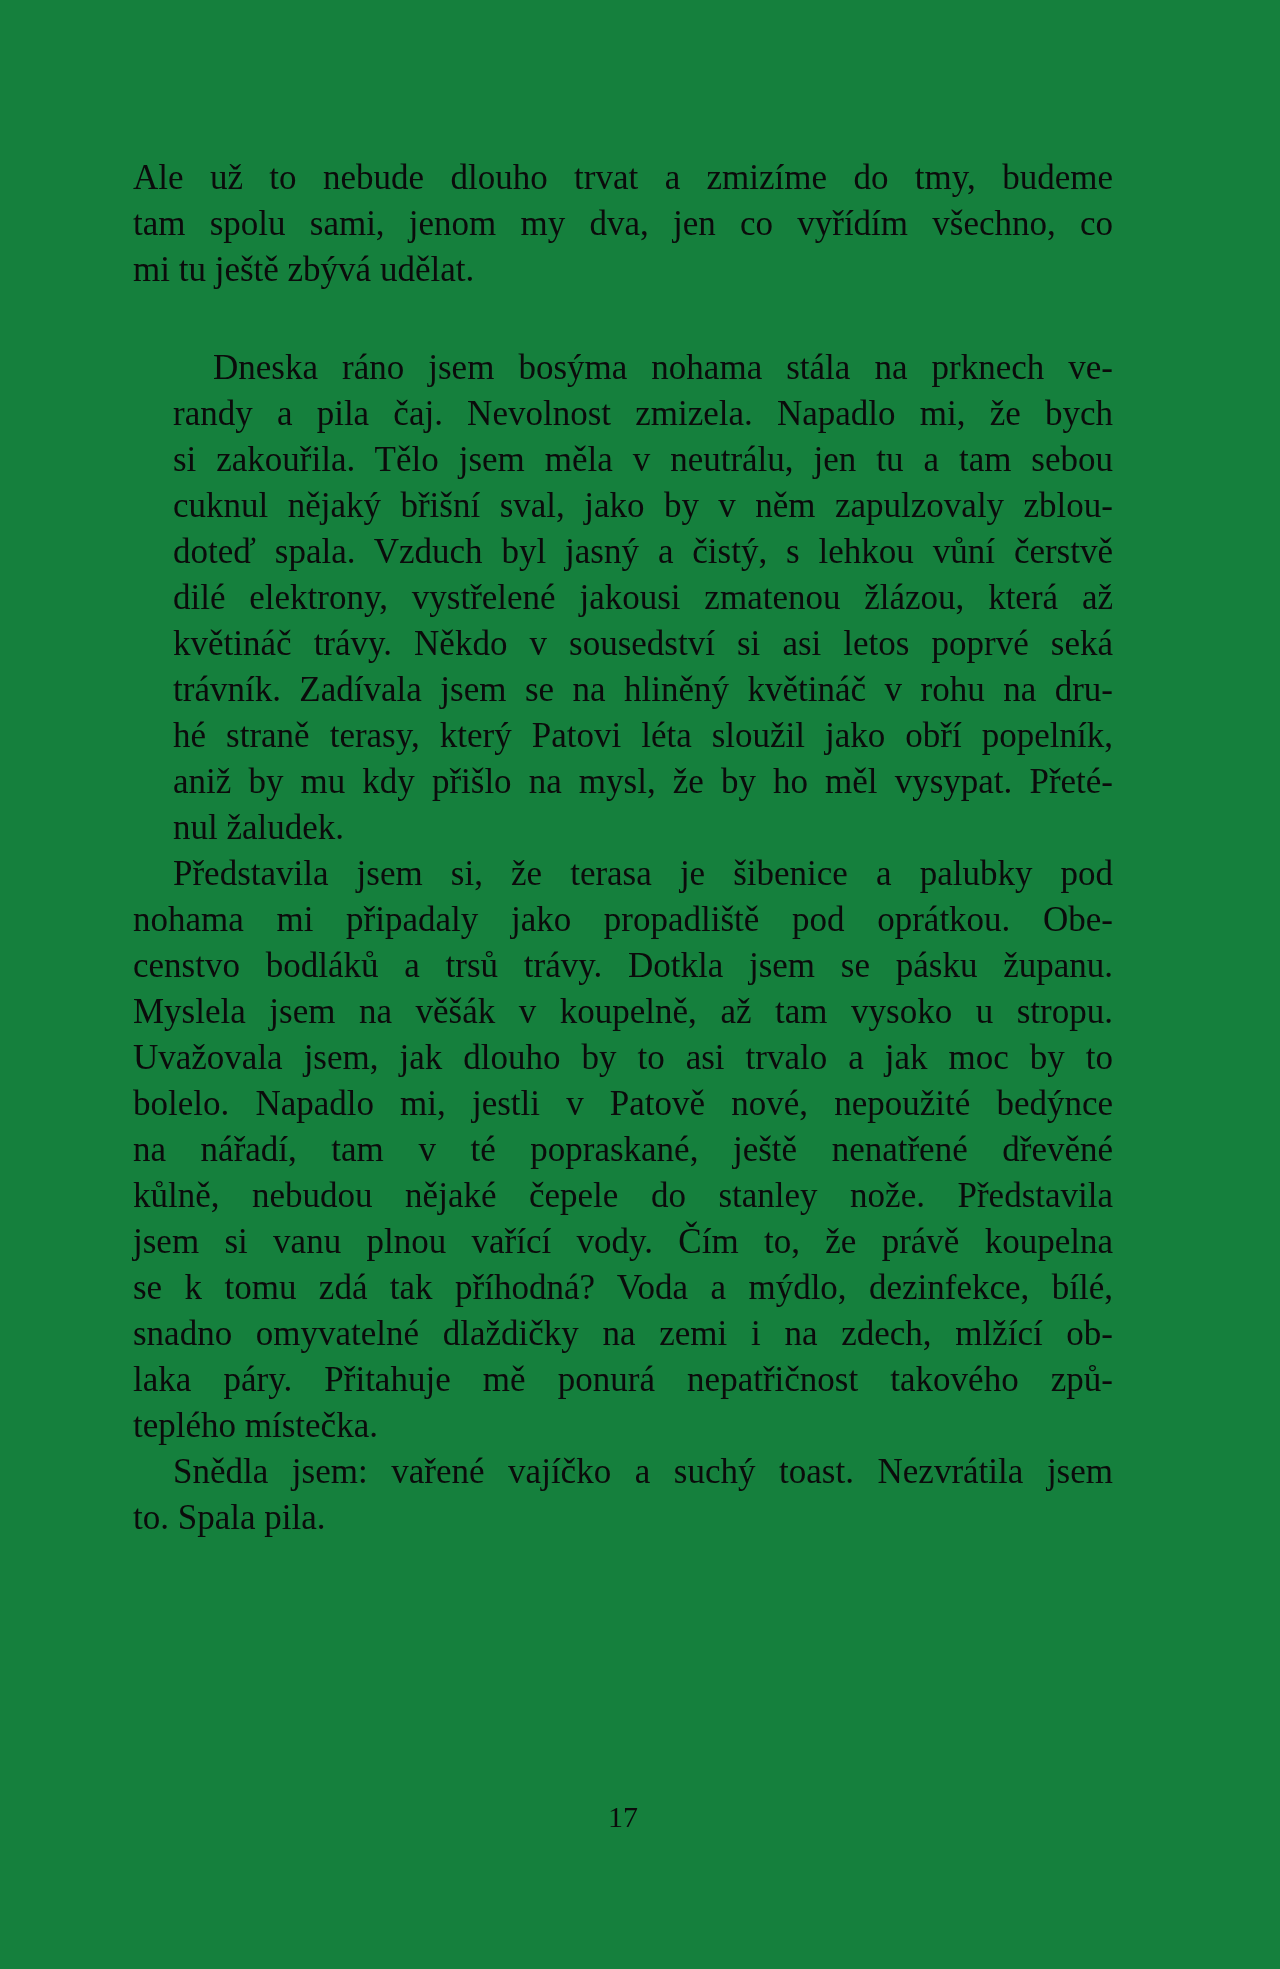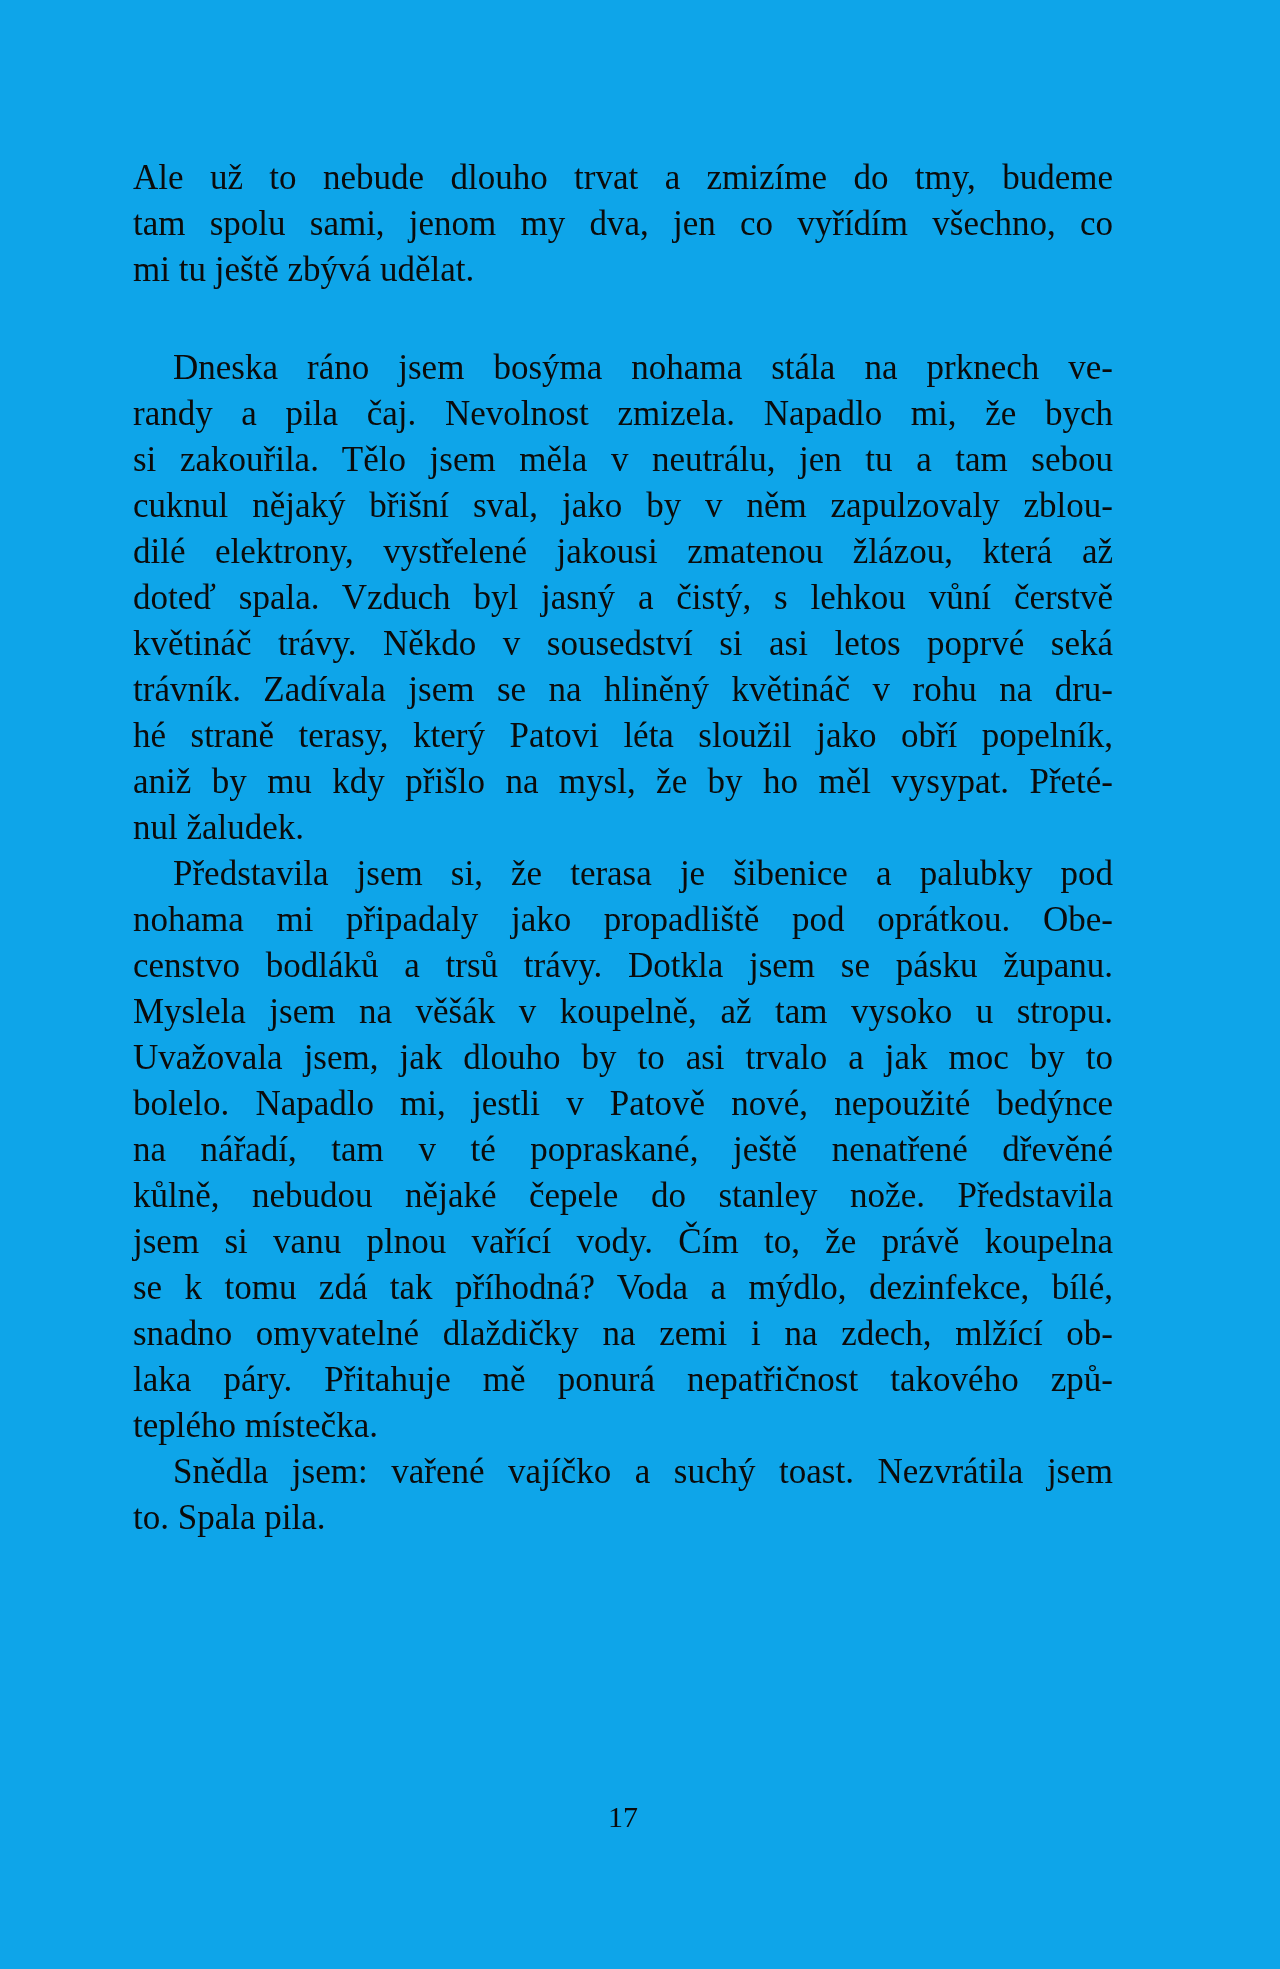--- a/index.html
+++ b/index.html
@@ -8,30 +8,30 @@
     height: 1969px;
     background: #ffffff;
     position: relative;
     font-family: "Liberation Serif", "DejaVu Serif", serif;
     color: #0b0b0b;
     overflow: hidden;
   }
   .page {
     position: absolute;
     inset: 0;
-    background: #0ea5e9;
+    background: #15803d;
   }
   .text-block {
     position: absolute;
     left: 133px;
     top: 155px;
     width: 980px;
   }
   .paragraph { margin: 0; padding: 0; }
-  .paragraph.section-break { margin-top: 52px; }
+  .paragraph.section-break { margin-top: 52px; margin-left: 40px; }
   .line {
     font-size: 35px;
     line-height: 46px;
     text-align: justify;
     text-align-last: justify;
     white-space: normal;
   }
   .line.last { text-align-last: left; }
   .paragraph.indented .line.first { text-indent: 40px; }
   .page-number {
@@ -53,22 +53,22 @@
       <div class="paragraph">
         <div class="line first">Ale už to nebude dlouho trvat a zmizíme do tmy, budeme</div>
         <div class="line">tam spolu sami, jenom my dva, jen co vyřídím všechno, co</div>
         <div class="line last">mi tu ještě zbývá udělat.</div>
       </div>
       <div class="paragraph section-break indented">
         <div class="line first">Dneska ráno jsem bosýma nohama stála na prknech ve-</div>
         <div class="line">randy a pila čaj. Nevolnost zmizela. Napadlo mi, že bych</div>
         <div class="line">si zakouřila. Tělo jsem měla v neutrálu, jen tu a tam sebou</div>
         <div class="line">cuknul nějaký břišní sval, jako by v něm zapulzovaly zblou-</div>
+        <div class="line">doteď spala. Vzduch byl jasný a čistý, s lehkou vůní čerstvě</div>
         <div class="line">dilé elektrony, vystřelené jakousi zmatenou žlázou, která až</div>
-        <div class="line">doteď spala. Vzduch byl jasný a čistý, s lehkou vůní čerstvě</div>
         <div class="line">květináč trávy. Někdo v sousedství si asi letos poprvé seká</div>
         <div class="line">trávník. Zadívala jsem se na hliněný květináč v rohu na dru-</div>
         <div class="line">hé straně terasy, který Patovi léta sloužil jako obří popelník,</div>
         <div class="line">aniž by mu kdy přišlo na mysl, že by ho měl vysypat. Přeté-</div>
         <div class="line last">nul žaludek.</div>
       </div>
       <div class="paragraph indented">
         <div class="line first">Představila jsem si, že terasa je šibenice a palubky pod</div>
         <div class="line">nohama mi připadaly jako propadliště pod oprátkou. Obe-</div>
         <div class="line">censtvo bodláků a trsů trávy. Dotkla jsem se pásku županu.</div>

